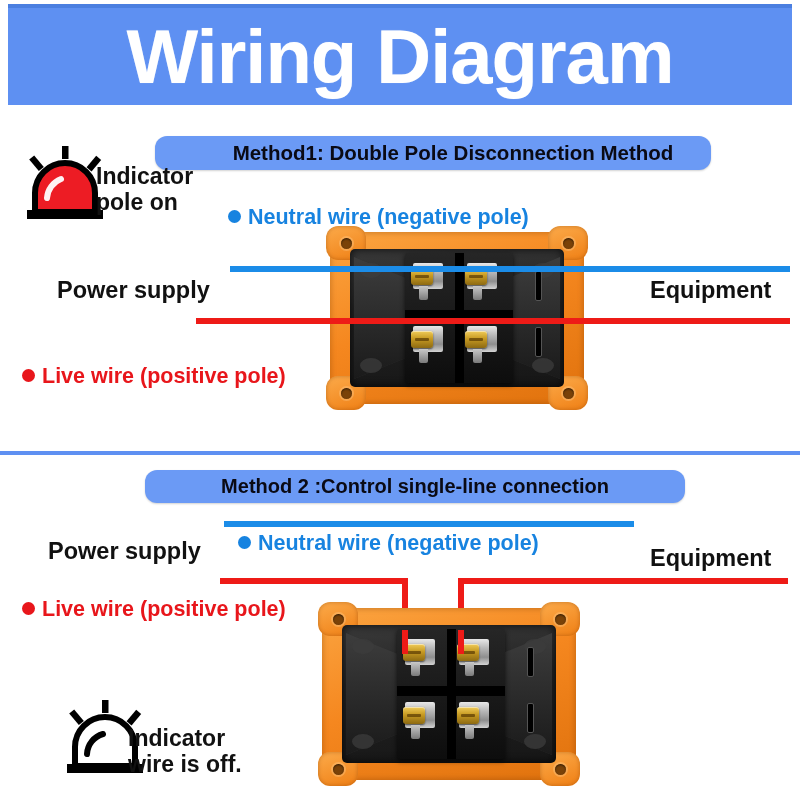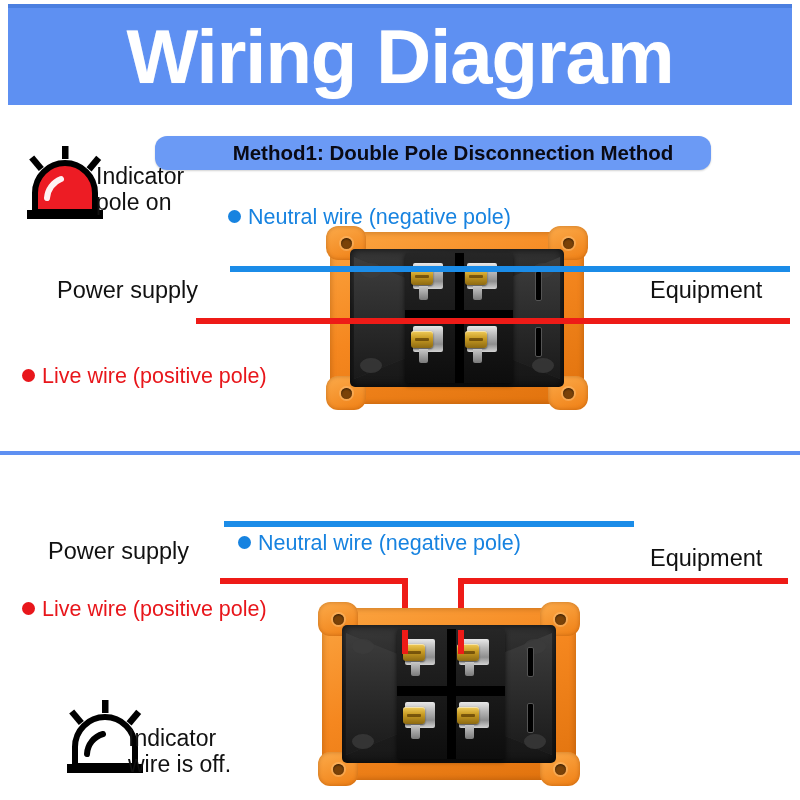--- a/index.html
+++ b/index.html
@@ -79,21 +79,21 @@
 
   
   .siren {
     position: absolute;
   }
 
   
   .lbl {
     position: absolute;
     white-space: nowrap;
-    font-weight: normal;
+    font-weight: bold;
     line-height: 1.12;
   }
   .lbl-black { color: #111111; }
   .lbl-blue  { color: #1783e0; }
   .lbl-red   { color: #e8161b; }
 
   .bullet {
     display: inline-block;
     width: 13px; height: 13px;
     border-radius: 50%;
@@ -311,20 +311,21 @@
         </div>
       </div>
     </div>
   </div>
 
   <div class="wire wire-blue" style="left:230px; top:266px; width:560px; height:6px;"></div>
   <div class="wire wire-red" style="left:196px; top:318px; width:594px; height:6px;"></div>
 
   <div class="divider"></div>
 
+  <div class="method-pill" id="pill-2">Method 2 :Control single-line connection</div>
 
   <div class="lbl lbl-black" style="left:48px; top:538px; font-size:23.5px;">Power supply</div>
   <div class="lbl lbl-black" style="left:650px; top:545px; font-size:23.5px;">Equipment</div>
 
   <div class="lbl lbl-blue" style="left:238px; top:531px; font-size:21.5px;">
     <span class="bullet bullet-blue"></span><span>Neutral wire (negative pole)</span>
   </div>
 
   <div class="lbl lbl-red" style="left:22px; top:597px; font-size:21.5px;">
     <span class="bullet bullet-red"></span><span>Live wire (positive pole)</span>

